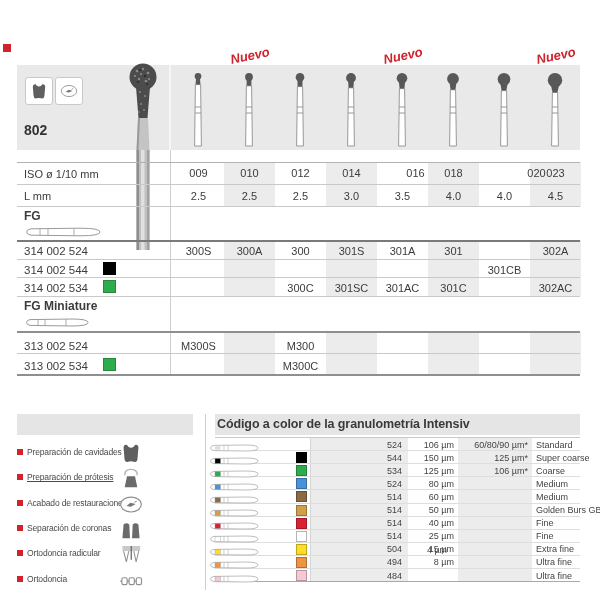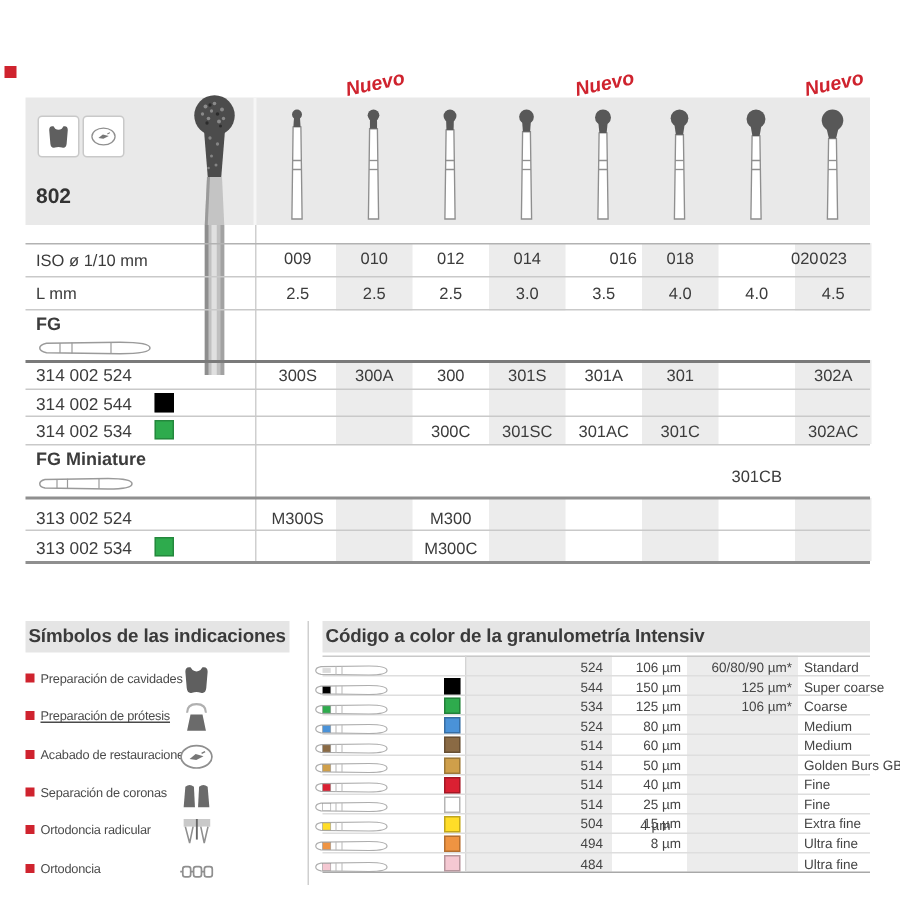--- a/index.html
+++ b/index.html
@@ -95,21 +95,20 @@
 
   <div class="sectlabel" style="top:299px">FG Miniature</div>
   <svg class="abs" style="left:24px;top:316px" width="70" height="13" viewBox="0 0 70 13">
     <path d="M6,3.6 L48,3 Q64,3 64,6.5 Q64,10 48,10 L6,9.4 Q2.5,8.6 2.5,6.5 Q2.5,4.4 6,3.6 Z" fill="#fff" stroke="#9a9a9a"></path>
     <line x1="14" y1="3.4" x2="14" y2="9.6" stroke="#9a9a9a" stroke-width="0.8"></line>
     <line x1="21" y1="3.2" x2="21" y2="9.8" stroke="#9a9a9a" stroke-width="0.8"></line>
     <line x1="42" y1="3" x2="42" y2="10" stroke="#9a9a9a" stroke-width="0.8"></line>
   </svg>
 
   <div class="titlebar" style="left:17px;width:176px"></div>
-  <div class="title" style="left:19px">Símbolos de las indicaciones</div>
   <div class="abs" style="left:205px;top:414px;width:1px;height:176px;background:#cfcfcf"></div>
   <div class="titlebar" style="left:215px;width:365px"></div>
   <div class="title" style="left:217px">Código a color de la granulometría Intensiv</div>
 
 <div style="position: absolute; left: 224px; top: 162px; width: 51px; height: 45px; background: rgb(236, 236, 236); z-index: 0;"></div>
     <div style="position: absolute; left: 224px; top: 240px; width: 51px; height: 56px; background: rgb(236, 236, 236); z-index: 0;"></div>
     <div style="position: absolute; left: 224px; top: 332px; width: 51px; height: 42px; background: rgb(236, 236, 236); z-index: 0;"></div>
     <div style="position: absolute; left: 326px; top: 162px; width: 51px; height: 45px; background: rgb(236, 236, 236); z-index: 0;"></div>
     <div style="position: absolute; left: 326px; top: 240px; width: 51px; height: 56px; background: rgb(236, 236, 236); z-index: 0;"></div>
     <div style="position: absolute; left: 326px; top: 332px; width: 51px; height: 42px; background: rgb(236, 236, 236); z-index: 0;"></div>
@@ -207,21 +206,21 @@
     <div class=" codelabel" style="position: absolute; left: 24px; top: 245px; z-index: 2;">314 002 524</div>
     <div class=" cell" style="position: absolute; left: 173px; top: 245px; z-index: 2;">300S</div>
     <div class=" cell" style="position: absolute; left: 224px; top: 245px; z-index: 2;">300A</div>
     <div class=" cell" style="position: absolute; left: 275px; top: 245px; z-index: 2;">300</div>
     <div class=" cell" style="position: absolute; left: 326px; top: 245px; z-index: 2;">301S</div>
     <div class=" cell" style="position: absolute; left: 377px; top: 245px; z-index: 2;">301A</div>
     <div class=" cell" style="position: absolute; left: 428px; top: 245px; z-index: 2;">301</div>
     <div class=" cell" style="position: absolute; left: 530px; top: 245px; z-index: 2;">302A</div>
     <div class=" codelabel" style="position: absolute; left: 24px; top: 263.5px; z-index: 2;">314 002 544</div>
     <div style="position: absolute; left: 103px; top: 261.5px; width: 11px; height: 11px; background: rgb(0, 0, 0); z-index: 2; border: 1px solid rgba(0, 0, 0, 0.2);"></div>
-    <div class=" cell" style="position: absolute; left: 479px; top: 263.5px; z-index: 2; margin-top: 48px;">301CB</div>
+    <div class=" cell" style="position: absolute; left: 479px; top: 263.5px; z-index: 2;">301CB</div>
     <div class=" codelabel" style="position: absolute; left: 24px; top: 282px; z-index: 2;">314 002 534</div>
     <div style="position: absolute; left: 103px; top: 280px; width: 11px; height: 11px; background: rgb(46, 171, 77); z-index: 2; border: 1px solid rgba(0, 0, 0, 0.2);"></div>
     <div class=" cell" style="position: absolute; left: 275px; top: 282px; z-index: 2;">300C</div>
     <div class=" cell" style="position: absolute; left: 326px; top: 282px; z-index: 2;">301SC</div>
     <div class=" cell" style="position: absolute; left: 377px; top: 282px; z-index: 2;">301AC</div>
     <div class=" cell" style="position: absolute; left: 428px; top: 282px; z-index: 2;">301C</div>
     <div class=" cell" style="position: absolute; left: 530px; top: 282px; z-index: 2;">302AC</div>
     <div class=" codelabel" style="position: absolute; left: 24px; top: 340px; z-index: 2;">313 002 524</div>
     <div class=" cell" style="position: absolute; left: 173px; top: 340px; z-index: 2;">M300S</div>
     <div class=" cell" style="position: absolute; left: 275px; top: 340px; z-index: 2;">M300</div>

